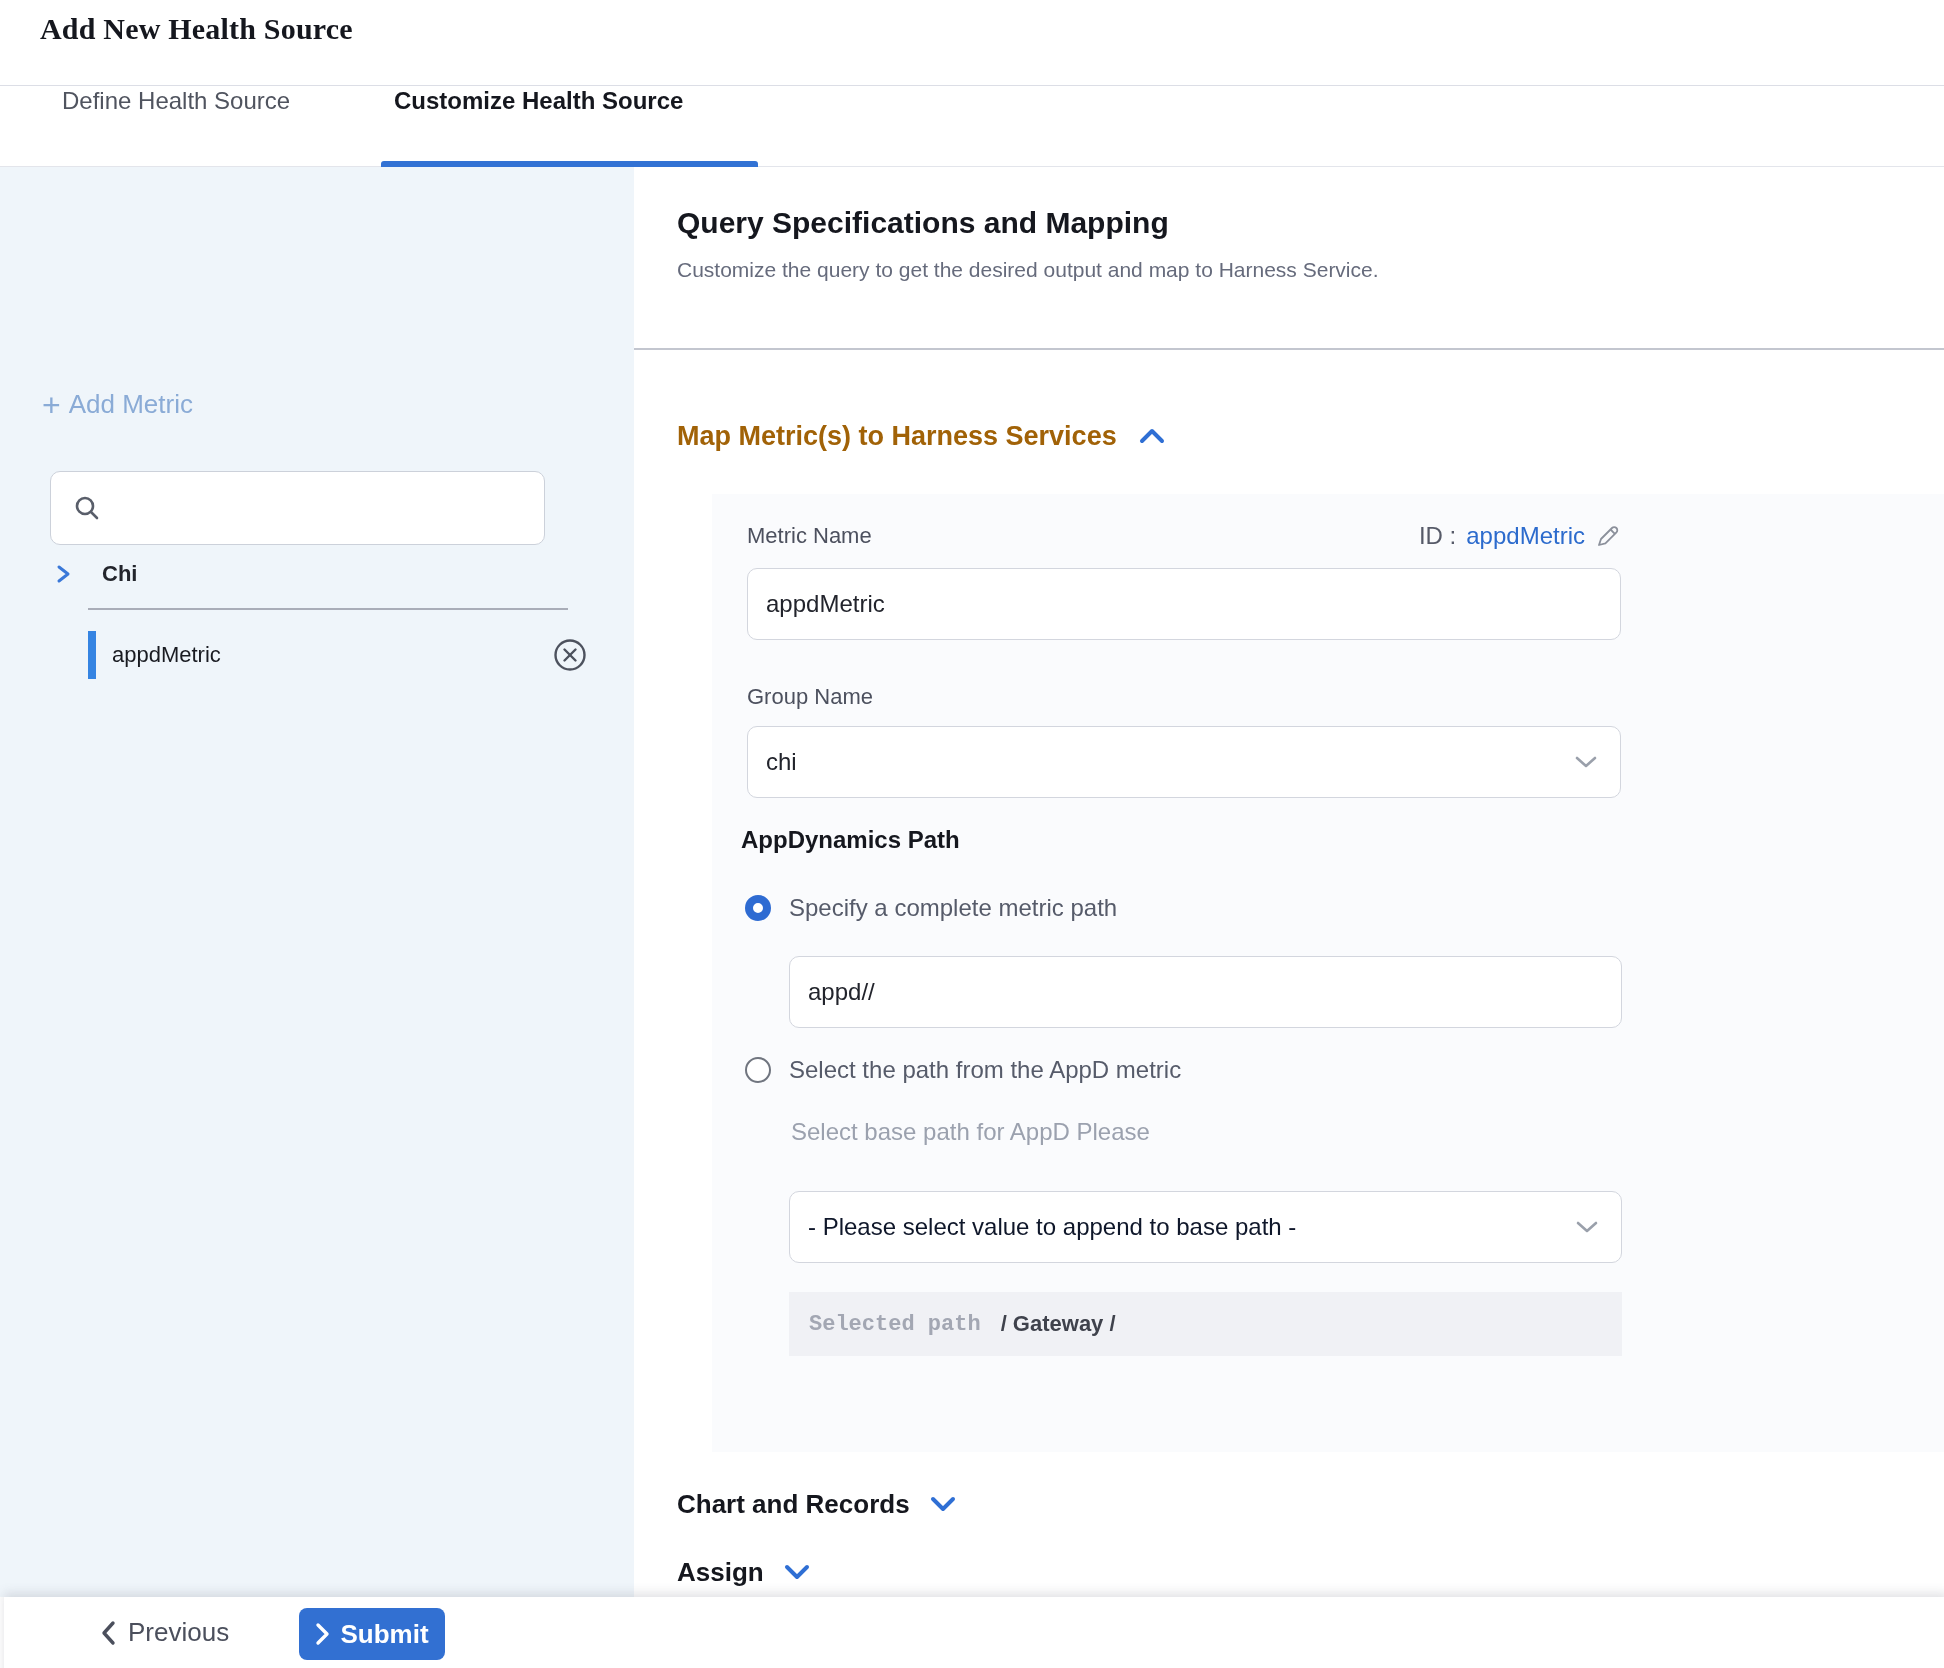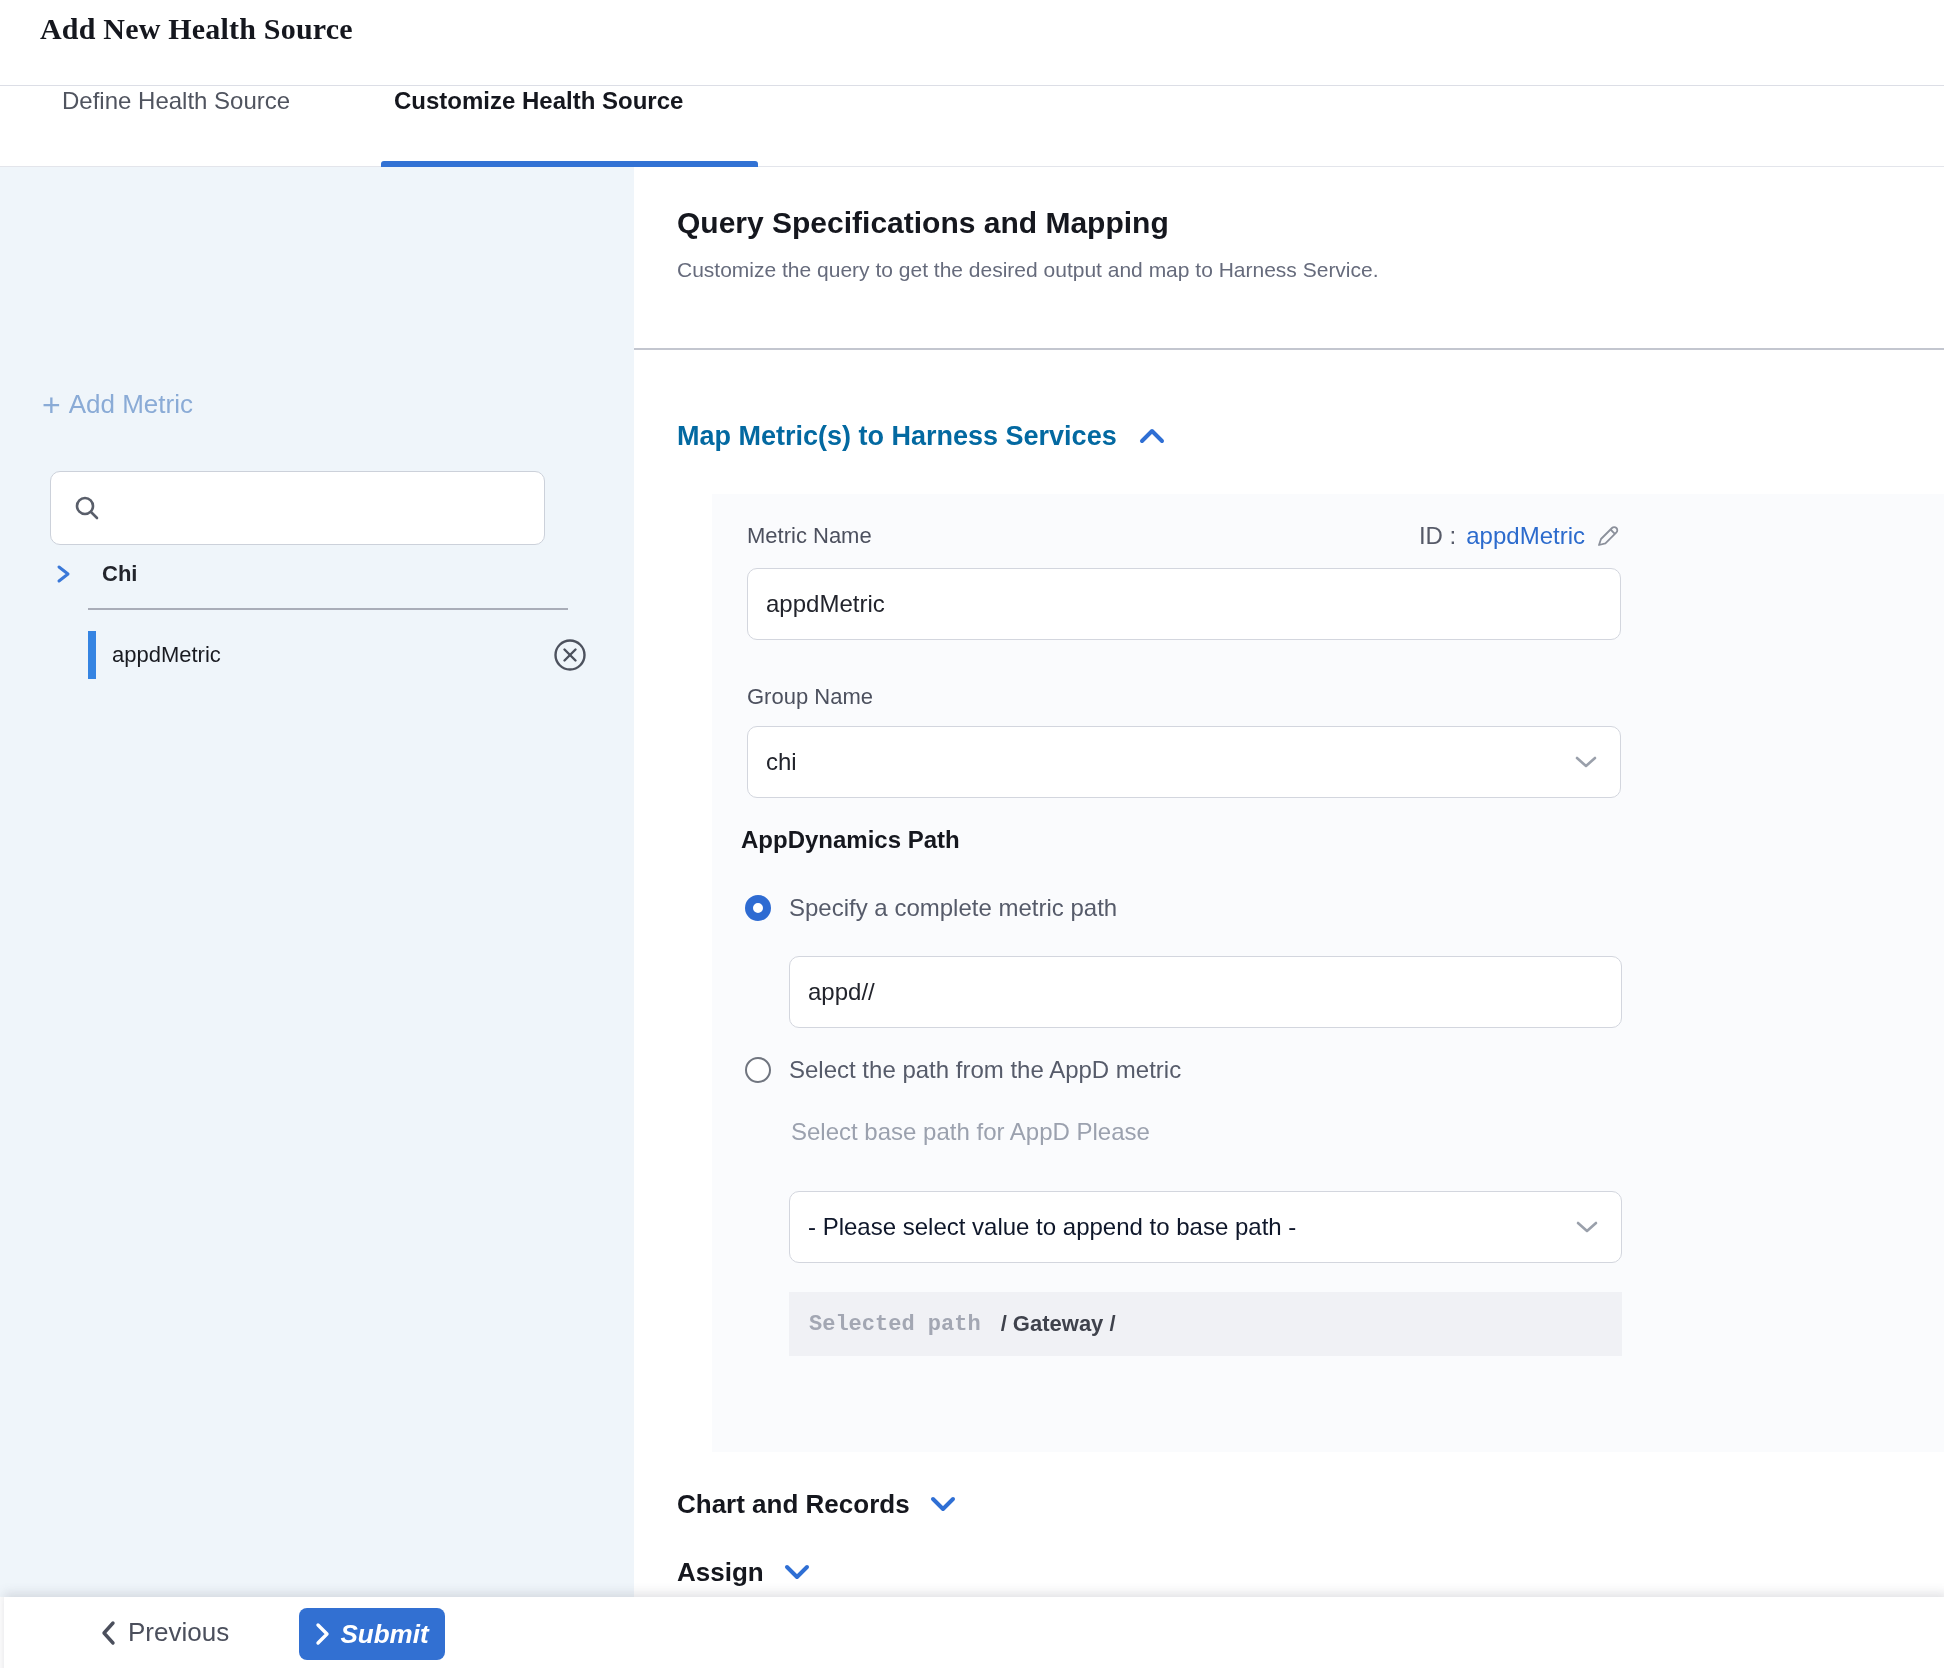--- a/index.html
+++ b/index.html
@@ -27,21 +27,21 @@
   .group-row .group-label{ font-size:22px; font-weight:700; color:#23252c; }
   .side-divider{ position:absolute; left:88px; top:441px; width:480px; height:2px; background:#a9adb8; }
   .metric-row{ position:absolute; left:88px; top:462px; width:500px; height:52px; display:flex; align-items:center; cursor:pointer; }
   .metric-bar{ width:8px; height:48px; background:#3584e2; margin-right:16px; }
   .metric-label{ font-size:22px; color:#191b21; flex:1; }
   
   .main-title{ position:absolute; left:677px; top:206px; font-size:30px; font-weight:700; color:#15171e; }
   .main-subtitle{ position:absolute; left:677px; top:258px; font-size:21px; color:#666b7c; }
   .main-divider{ position:absolute; left:634px; top:348px; width:1310px; height:2px; background:#c3c6cf; }
   .map-header{ position:absolute; left:677px; top:416px; height:40px; display:flex; align-items:center; gap:20px; cursor:pointer; }
-  .map-header .map-title{ font-size:27px; font-weight:700; color:#0369a1; }
+  .map-header .map-title{ font-size:27px; font-weight:700; color:#a16207; }
   .panel{ position:absolute; left:712px; top:494px; width:1232px; height:958px; background:#fafbfd; }
   .field-row{ position:absolute; left:35px; top:28px; width:874px; display:flex; justify-content:space-between; align-items:center; }
   .field-label{ font-size:22px; color:#4c505e; }
   .id-group{ display:flex; align-items:center; gap:10px; }
   .id-label{ font-size:24px; color:#565a68; }
   .id-value{ font-size:24px; color:#2c6bcd; }
   .text-input{ position:absolute; left:35px; width:874px; height:72px; background:#fff; border:1px solid #d3d6de; border-radius:10px; font-size:24px; color:#22242c; padding:0 18px; outline:none; font-family:"Liberation Sans",sans-serif; }
   .input-metric-name{ top:74px; }
   .group-name-label{ position:absolute; left:35px; top:190px; font-size:22px; color:#4c505e; }
   .select-box{ position:absolute; height:72px; background:#fff; border:1px solid #d3d6de; border-radius:10px; display:flex; align-items:center; justify-content:space-between; padding:0 22px 0 18px; cursor:pointer; }
@@ -62,21 +62,21 @@
   .selected-path-strip{ position:absolute; left:77px; top:798px; width:833px; height:64px; background:#f0f1f5; display:flex; align-items:center; padding-left:20px; gap:20px; }
   .selected-path-label{ font-size:22px; font-weight:700; color:#a3a7b3;font-family:Liberation Mono, monospace; }
   .selected-path-value{ font-size:22px; font-weight:700; color:#3f424c; }
   .section-row{ position:absolute; left:677px; height:40px; display:flex; align-items:center; gap:18px; cursor:pointer; }
   .section-chart{ top:1484px; }
   .section-assign{ top:1552px; }
   .section-label{ font-size:26px; font-weight:700; color:#15171e; }
   
   .footer{ position:absolute; left:4px; top:1597px; width:1944px; height:92px; background:#fff; box-shadow:0 -4px 10px rgba(96,97,112,.18); }
   .previous-btn{ position:absolute; left:96px; top:0; height:71px; display:flex; align-items:center; gap:12px; color:#4b4f5c; font-size:26px; cursor:pointer; }
-  .submit-btn{ position:absolute; left:295px; top:11px; width:146px; height:52px; background:#3270d2; border:none; border-radius:8px; display:flex; align-items:center; justify-content:center; gap:10px; color:#fff; font-size:26px; font-weight:700; cursor:pointer; font-family:"Liberation Sans",sans-serif;font-style:italic; }
+  .submit-btn{ position:absolute; left:295px; top:11px; width:146px; height:52px; background:#3270d2; border:none; border-radius:8px; display:flex; align-items:center; justify-content:center; gap:10px; color:#fff; font-size:26px; font-weight:700; cursor:pointer; font-family:"Liberation Sans",sans-serif; }
   svg{ display:block; }
 </style>
 </head>
 <body>
 
 <div class="screen">
 
   <div class="header">
     <div class="title">Add New Health Source</div>
   </div>

